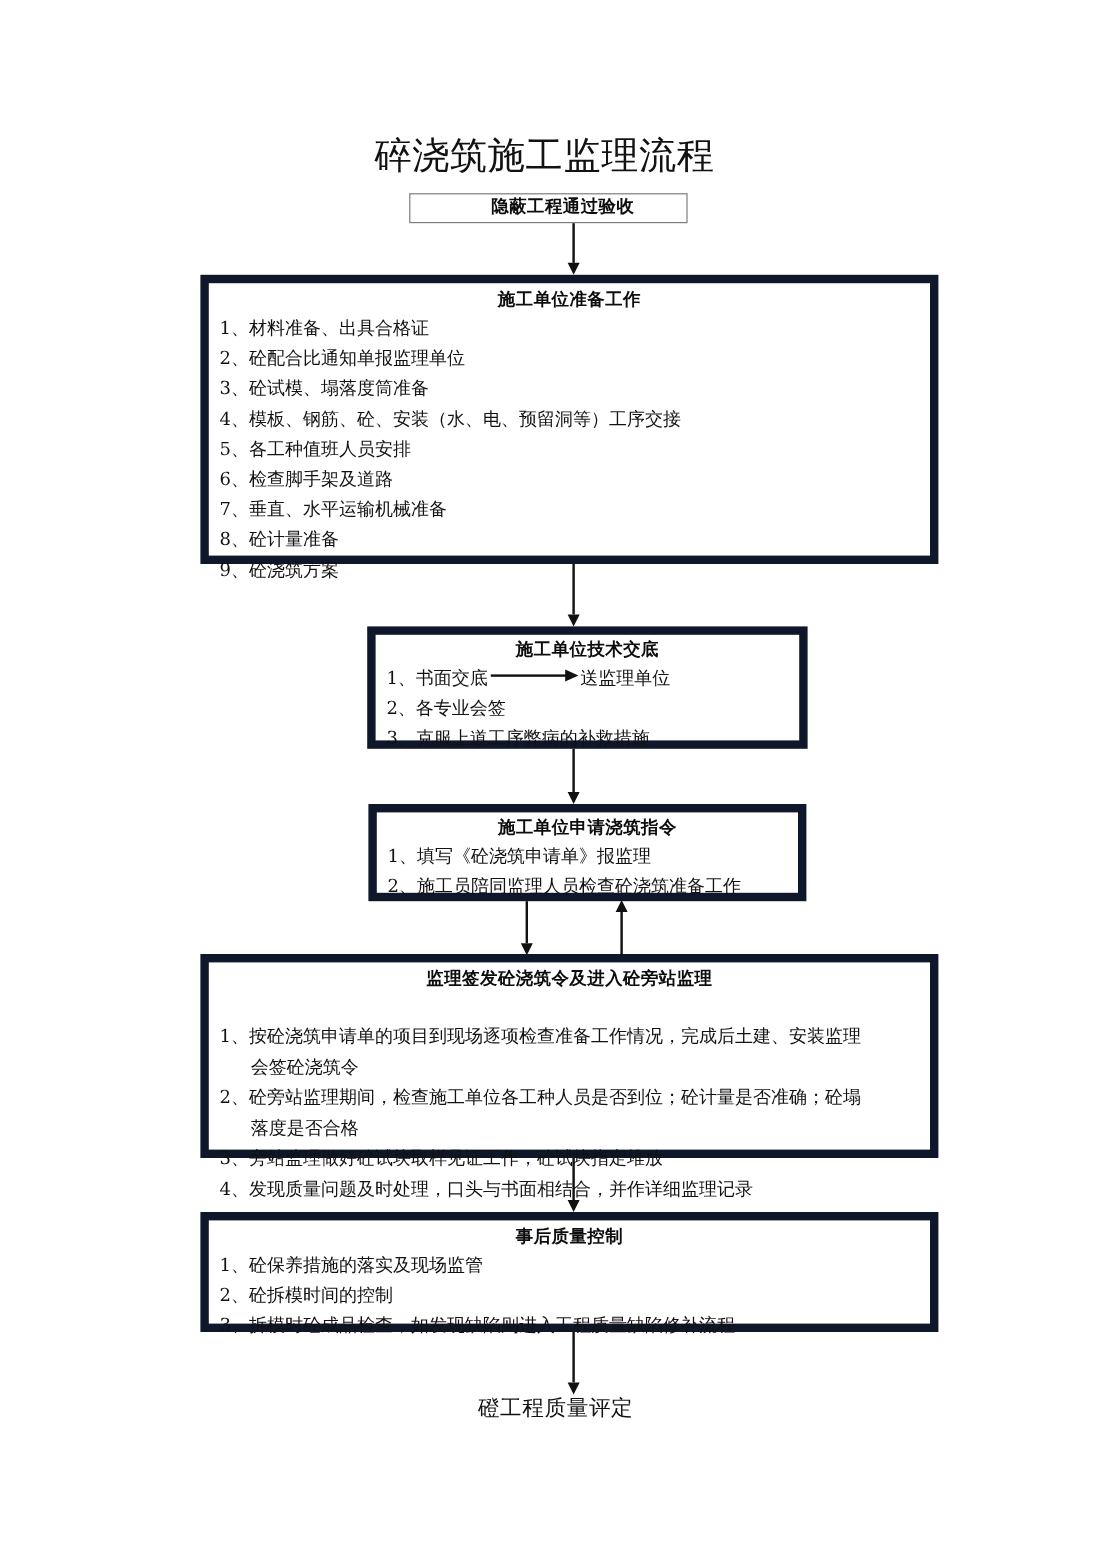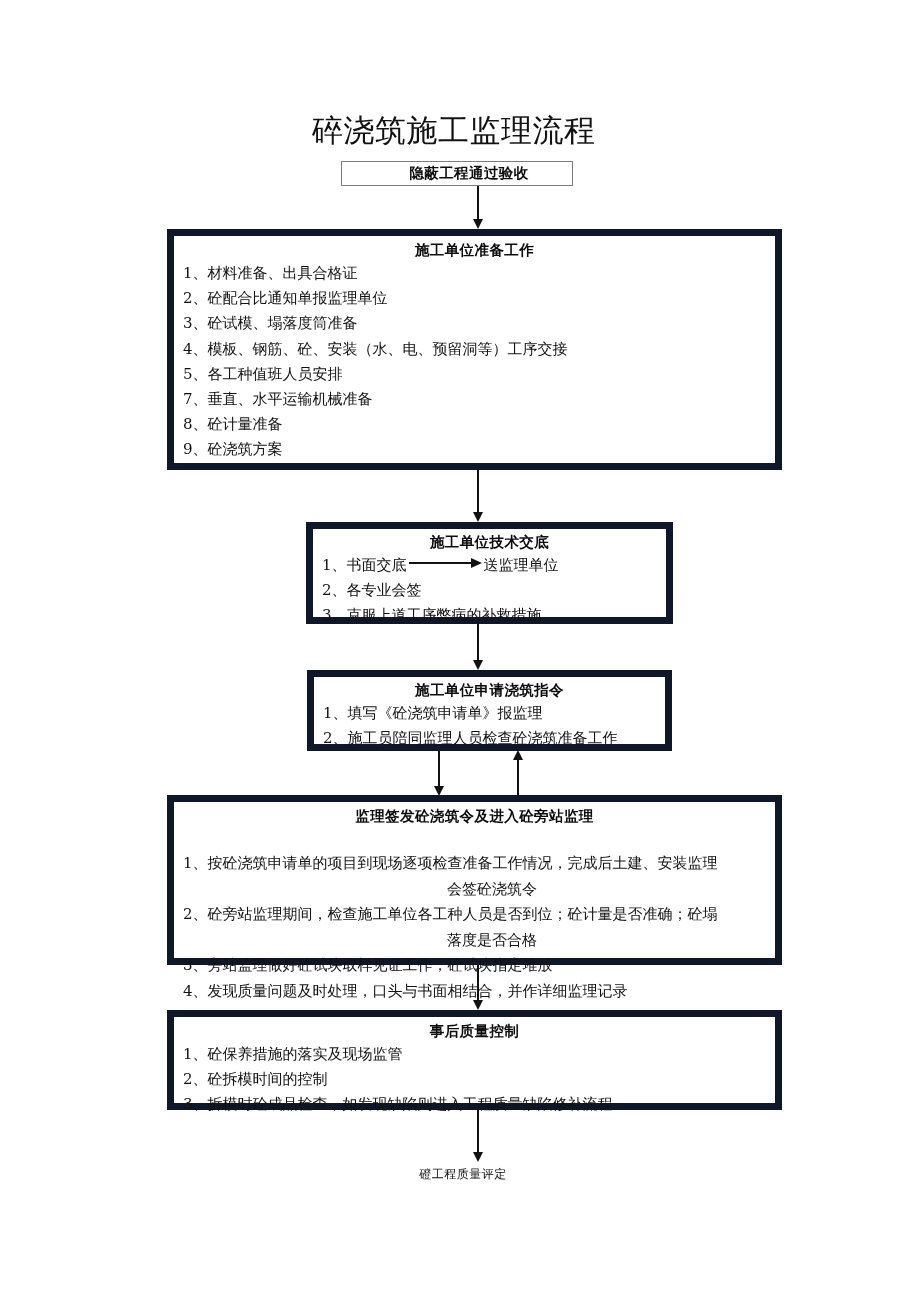--- a/index.html
+++ b/index.html
@@ -69,21 +69,20 @@
     color: #121212;
     white-space: nowrap;
     font-family: "DejaVu Serif", "Liberation Serif", serif;
   }
   .box-list li.wrap {
     white-space: normal;
   }
   .cont-indent {
     display: block;
     padding-left: 26px;
-    text-align: center;
   }
 
   
   #start-box {
     left: 341px;
     top: 161px;
     width: 232px;
     height: 25px;
     padding-left: 24px;
   }
@@ -199,21 +198,21 @@
   }
 
   
   .end-label {
     position: absolute;
     left: 338px;
     top: 1163px;
     width: 250px;
     text-align: center;
     font-family: "DejaVu Sans", "Liberation Sans", sans-serif;
-    font-size: 12px;
+    font-size: 18px;
     line-height: 22px;
     letter-spacing: 0.5px;
     color: #111;
     white-space: nowrap;
   }
 </style>
 </head>
 <body>
 
 <div class="page">
@@ -230,20 +229,21 @@
   </div>
 
   <div class="box" id="box1">
     <div class="box-title">施工单位准备工作</div>
     <ul class="box-list">
       <li>1、材料准备、出具合格证</li>
       <li>2、砼配合比通知单报监理单位</li>
       <li>3、砼试模、塌落度筒准备</li>
       <li>4、模板、钢筋、砼、安装（水、电、预留洞等）工序交接</li>
       <li>5、各工种值班人员安排</li>
+      <li>6、检查脚手架及道路</li>
       <li>7、垂直、水平运输机械准备</li>
       <li>8、砼计量准备</li>
       <li>9、砼浇筑方案</li>
     </ul>
   </div>
 
   <div class="conn" style="left:477px; top:470px; height:52px;">
     <div class="line" style="height:42px;"></div>
     <div class="arrow-down" style="top:42px;"></div>
   </div>

